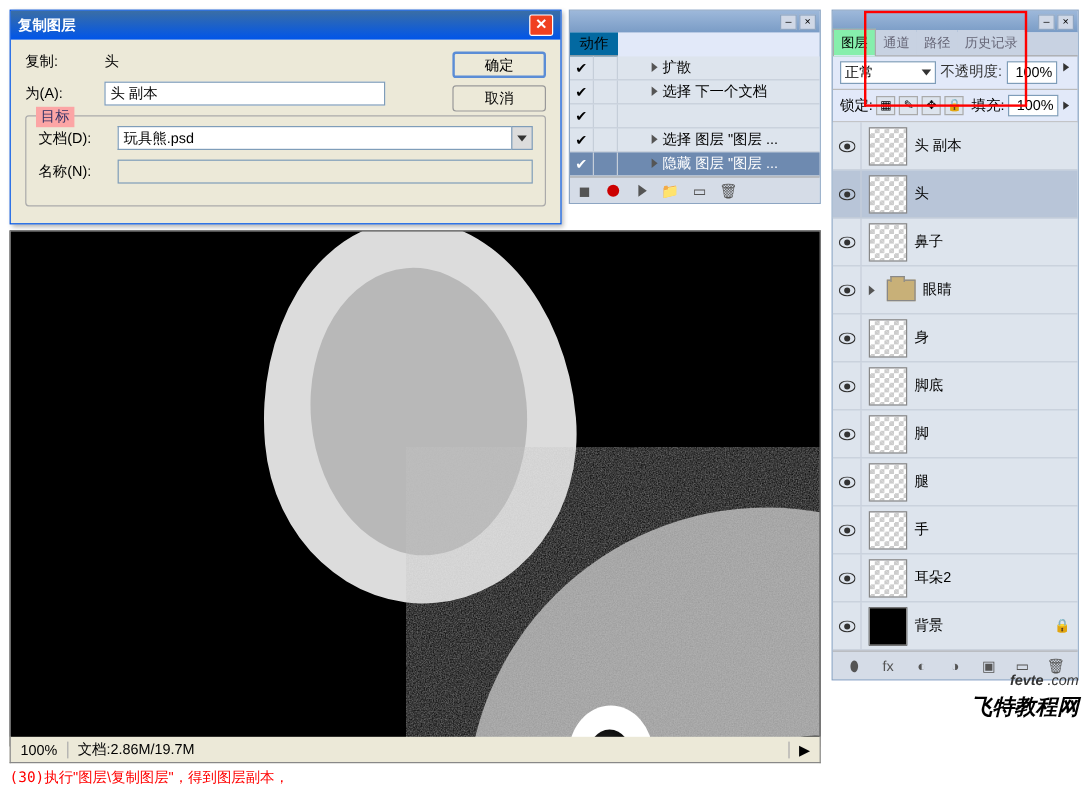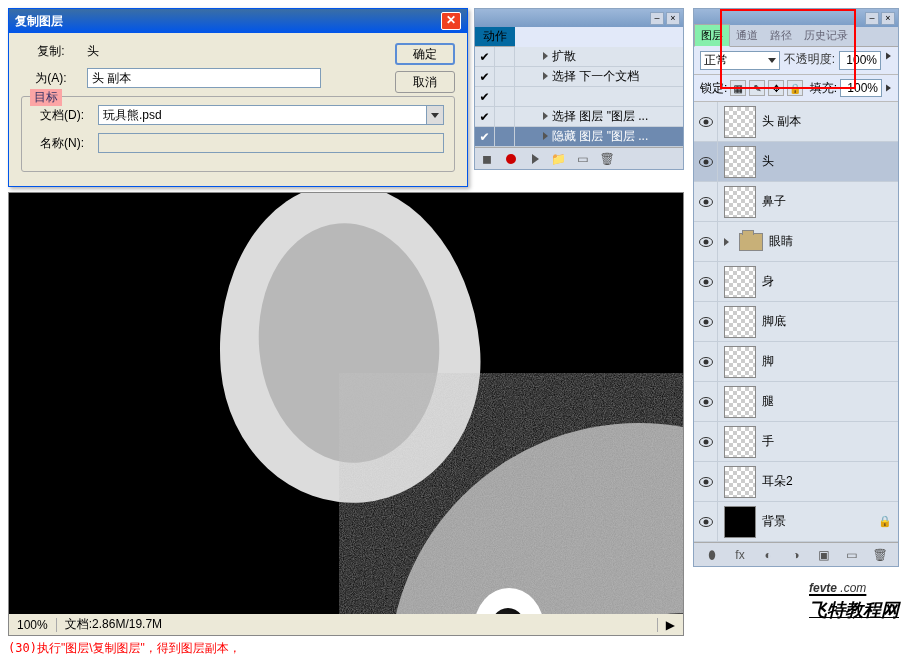--- a/index.html
+++ b/index.html
@@ -5,25 +5,25 @@
 * { box-sizing: border-box; margin: 0; padding: 0; font-family: "SimSun", "Microsoft YaHei", sans-serif; font-size: 12px; }
 body { background: #fff; width: 907px; height: 654px; position: relative; overflow: hidden; }
 
 
 .dialog { position: absolute; left: 8px; top: 8px; width: 460px; background: #ece9d8; border: 1px solid #0055ea; box-shadow: 2px 2px 4px rgba(0,0,0,0.3); }
 .dialog-titlebar { background: linear-gradient(to bottom, #3a6ea5, #0055ea); color: #fff; padding: 4px 6px; display: flex; justify-content: space-between; align-items: center; height: 24px; }
 .dialog-title { font-weight: bold; color: #fff; }
 .dialog-close { width: 20px; height: 18px; background: #f04020; border: 1px solid #fff; color: #fff; text-align: center; line-height: 14px; font-weight: bold; cursor: pointer; border-radius: 2px; }
 .dialog-body { padding: 10px 12px 14px 12px; position: relative; }
 .dialog-row { display: flex; align-items: center; margin-bottom: 8px; }
-.dialog-label { width: 60px; text-align: center; margin-right: 6px; }
+.dialog-label { width: 60px; text-align: left; margin-right: 6px; }
 .dialog-value { flex: 1; }
 .dialog-input { flex: 1; height: 20px; border: 1px solid #7f9db9; padding: 0 4px; background: #fff; }
 .dialog-buttons { position: absolute; right: 12px; top: 10px; display: flex; flex-direction: column; gap: 6px; }
-.dialog-btn { width: 60px; height: 22px; background: #ece9d8; border: 1px solid #999; border-radius: 3px; cursor: pointer; }
+.dialog-btn { width: 78px; height: 22px; background: #ece9d8; border: 1px solid #999; border-radius: 3px; cursor: pointer; }
 .dialog-btn:first-child { border: 2px solid #5b8dd6; }
 .fieldset { border: 1px solid #aaa; border-radius: 3px; padding: 8px 10px 10px 10px; margin-top: 6px; position: relative; }
 .fieldset-legend { position: absolute; top: -8px; left: 8px; background: #fca5a5; padding: 0 4px; color: #336; }
 .select-box { flex: 1; display: flex; }
 .select-input { flex: 1; height: 20px; border: 1px solid #7f9db9; border-right: none; padding: 0 4px; background: #fff; }
 .select-arrow { width: 18px; height: 20px; background: #dcdcdc; border: 1px solid #7f9db9; display: flex; align-items: center; justify-content: center; cursor: pointer; }
 
 
 .actions-panel { position: absolute; left: 474px; top: 8px; width: 210px; background: #e2e9f9; border: 1px solid #8da5c2; }
 .actions-titlebar { background: linear-gradient(to bottom,#9db8da,#7a9cc6); height: 18px; display: flex; justify-content: flex-end; align-items: center; padding: 0 3px; gap: 2px; }
@@ -78,21 +78,21 @@
 .ear { position: absolute; left: 210px; top: -10px; width: 260px; height: 320px; background: #dcdcdc; border-radius: 50% 50% 50% 50% / 55% 55% 45% 45%; transform: rotate(-5deg); }
 .ear-inner { position: absolute; left: 40px; top: 40px; width: 180px; height: 240px; background: #b8b8b8; border-radius: 50%; }
 .head { position: absolute; left: 380px; top: 230px; width: 500px; height: 500px; background: #999; border-radius: 50%; filter: url(#noise); }
 .eye-shape { position: absolute; left: 465px; top: 395px; width: 70px; height: 80px; background: #fff; border-radius: 50%; }
 .pupil { position: absolute; left: 480px; top: 415px; width: 38px; height: 48px; background: radial-gradient(circle at 40% 35%, #fff 0%, #fff 12%, #222 13%, #000 70%); border-radius: 50%; }
 .nose { position: absolute; left: 580px; top: 420px; width: 180px; height: 220px; background: radial-gradient(circle at 35% 30%, #888 0%, #222 60%, #000 100%); border-radius: 50%; }
 
 .caption { position: absolute; left: 8px; top: 640px; color: #f00; font-size: 13px; }
 .caption .num { font-family: monospace; }
 
-.watermark { position: absolute; right: 8px; bottom: 32px; text-align: left; text-decoration: underline; }
+.watermark { position: absolute; right: 8px; bottom: 53px; text-align: right; }
 .watermark .w1 { font-family: Arial; font-size: 22px; font-style: italic; color: #333; }
 .watermark .w1 b { font-weight: bold; }
 .watermark .w2 { font-family: "SimHei"; font-size: 18px; font-weight: bold; font-style: italic; color: #000; }
 
 svg.noise-def { position: absolute; width: 0; height: 0; }
 .triangle-right { display:inline-block; width:0; height:0; border-top:5px solid transparent; border-bottom:5px solid transparent; border-left:7px solid #555; }
 .small-tri { display:inline-block; width:0; height:0; border-left:4px solid transparent; border-right:4px solid transparent; border-top:5px solid #333; }
 </style>
 </head>
 <body>

